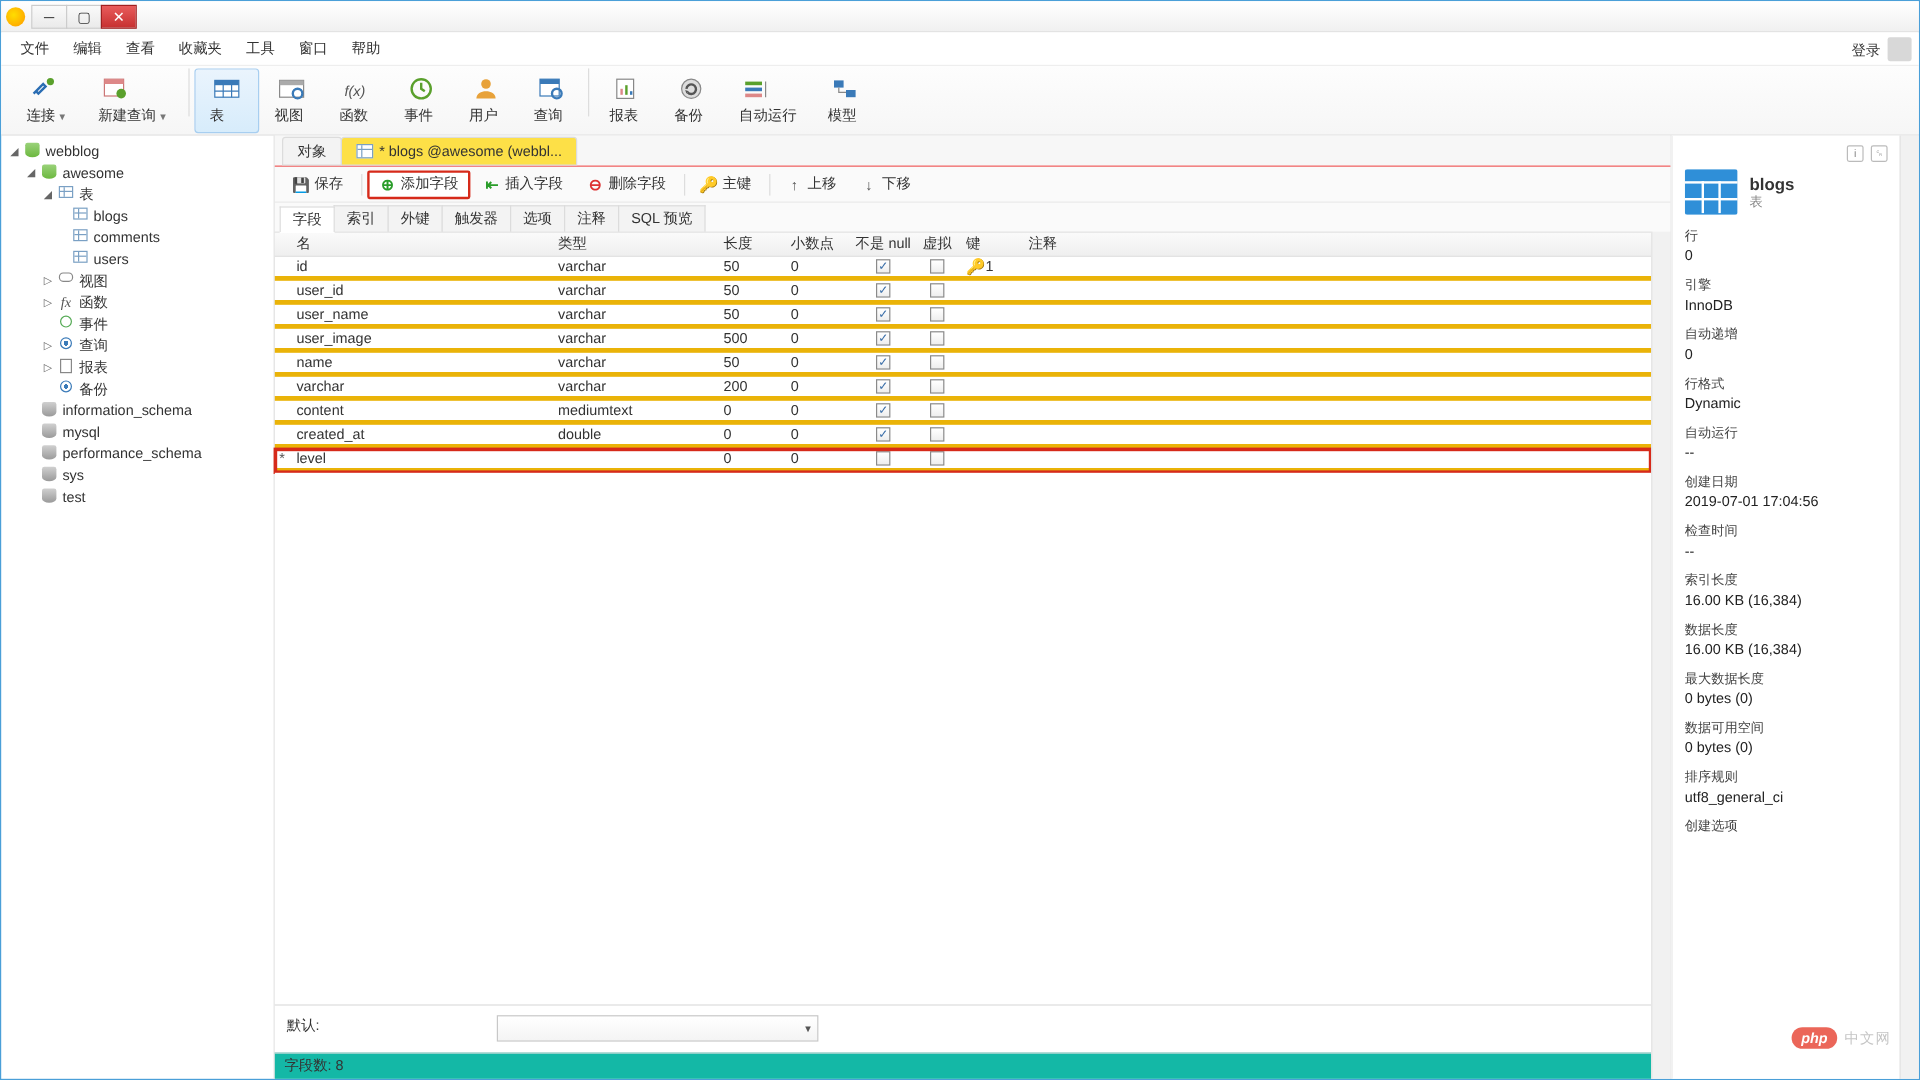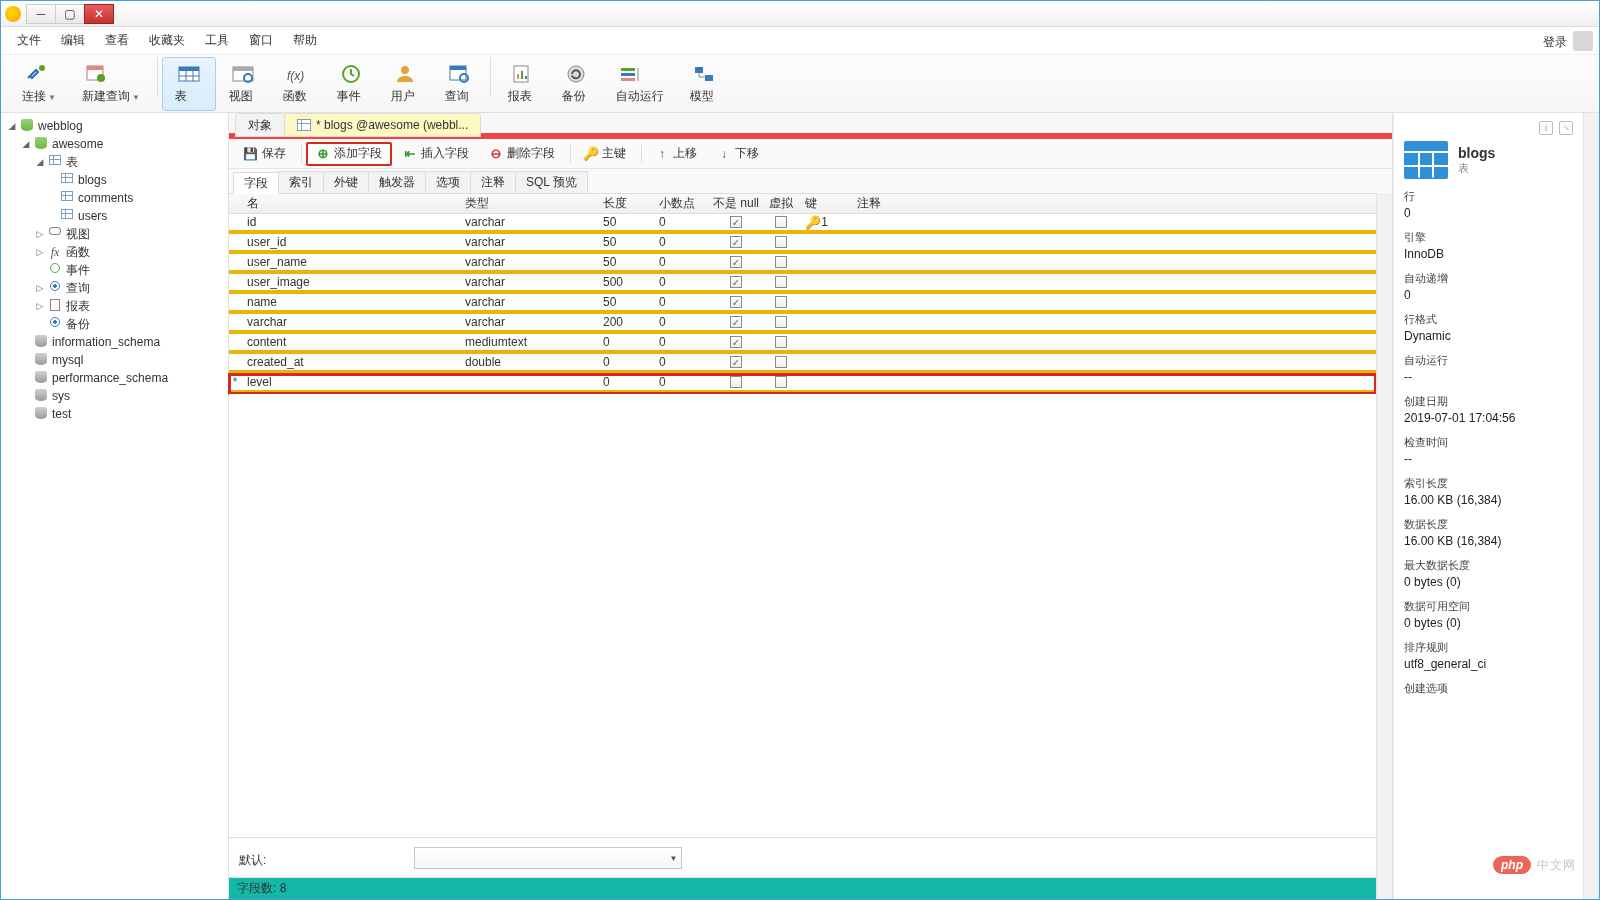--- a/index.html
+++ b/index.html
@@ -30,22 +30,22 @@
 .db-cyl{width:12px;height:12px;background:linear-gradient(#9ad27a,#6cb83f);border-radius:2px 2px 50% 50%/2px 2px 30% 30%}
 .db-grey{width:12px;height:12px;background:linear-gradient(#d0d0d0,#9a9a9a);border-radius:2px 2px 50% 50%/2px 2px 30% 30%}
 .tbl-ic{width:12px;height:10px;background:#fff;border:1px solid #7aa0c4;background-image:linear-gradient(#7aa0c4,#7aa0c4),linear-gradient(#7aa0c4,#7aa0c4);background-size:100% 1px,1px 100%;background-position:0 3px,3px 0;background-repeat:no-repeat}
 .eye-ic{width:12px;height:8px;border:1px solid #888;border-radius:60%/100%}
 .fx-ic{font-style:italic;font-family:serif;color:#555}
 .clock-ic{width:10px;height:10px;border:1px solid #5a5;border-radius:50%}
 .gear-ic{width:10px;height:10px;border:1px solid #3a7ab8;border-radius:50%;background:radial-gradient(circle,#3a7ab8 2px,transparent 2px)}
 .doc-ic{width:10px;height:12px;border:1px solid #888;background:#fff}
 .content{flex:1;display:flex;min-height:0}
 .main{flex:1;display:flex;flex-direction:column;border-right:1px solid #e0e0e0;min-width:0}
-.doctabs{height:26px;display:flex;align-items:flex-start;background:#f7f7f7;border-bottom:6px solid #ef4444;padding-left:6px}
-.doctab{height:24px;display:flex;align-items:center;padding:0 12px;border:1px solid #dcdcdc;background:#fef9c3;margin-right:-1px;max-width:200px;overflow:hidden;white-space:nowrap;border-top-left-radius:3px;border-top-right-radius:3px}
+.doctabs{height:26px;display:flex;align-items:flex-end;background:#f7f7f7;border-bottom:1px solid #ef4444;padding-left:6px}
+.doctab{height:24px;display:flex;align-items:center;padding:0 12px;border:1px solid #dcdcdc;background:#fde047;margin-right:-1px;max-width:200px;overflow:hidden;white-space:nowrap;border-top-left-radius:3px;border-top-right-radius:3px}
 .doctab.inactive{background:#f3f3f3}
 .doctab .dicon{width:14px;height:12px;margin-right:5px}
 .actionbar{height:30px;display:flex;align-items:center;padding:0 6px;background:#fafafa;border-bottom:1px solid #e6e6e6}
 .abtn{display:flex;align-items:center;height:24px;padding:0 8px;margin-right:2px;border:1px solid transparent;border-radius:2px}
 .abtn.hl{border:2px solid #d62a1a;background:#fff}
 .abtn .aicon{width:14px;height:14px;margin-right:4px;display:inline-flex;align-items:center;justify-content:center}
 .sep{width:1px;height:18px;background:#ddd;margin:0 4px}
 .plus{color:#2a9d2a;font-weight:bold;font-size:13px}
 .minus{color:#d33;font-weight:bold;font-size:13px}
 .key-ic{color:#e2a100;font-size:13px}
@@ -62,21 +62,21 @@
 .c-type{width:138px}
 .c-len{width:56px}
 .c-dec{width:56px}
 .c-nn{width:54px;justify-content:center}
 .c-virt{width:36px;justify-content:center}
 .c-key{width:52px}
 .c-comment{flex:1}
 .chk{width:12px;height:12px;border:1px solid #8a8a8a;background:linear-gradient(#fff,#eee);display:inline-flex;align-items:center;justify-content:center;font-size:10px;color:#3a6ea8}
 .grow.hlrow{outline:3px solid #d62a1a;outline-offset:-2px}
 .grid-rest{flex:1;background:#fff}
-.bottompanel{border-top:1px solid #dcdcdc;padding:8px 10px;display:flex;align-items:flex-end;height:40px;background:#fff}
+.bottompanel{border-top:1px solid #dcdcdc;padding:8px 10px;display:flex;align-items:flex-start;height:40px;background:#fff}
 .combo{width:268px;height:22px;border:1px solid #c8c8c8;background:linear-gradient(#fff,#f4f4f4);display:flex;align-items:center;justify-content:flex-end;padding-right:4px;margin-left:148px}
 .combo .cd{font-size:8px;color:#555}
 .statusbar{height:22px;border-top:1px solid #e0e0e0;display:flex;align-items:center;padding:0 8px;background:#14b8a6}
 .right-info{width:190px;background:#fff;padding:8px 10px;overflow:auto;border-left:1px solid #eee}
 .ri-head{display:flex;justify-content:flex-end;gap:6px;margin-bottom:6px}
 .ri-ico{width:14px;height:14px;border:1px solid #bbb;border-radius:2px;font-size:9px;display:flex;align-items:center;justify-content:center;color:#888}
 .ri-title{display:flex;align-items:center;margin-bottom:10px}
 .ri-tbl-ic{width:44px;height:38px;background:#2f8fd8;border-radius:2px;margin-right:10px;background-image:linear-gradient(#fff,#fff),linear-gradient(#fff,#fff),linear-gradient(#fff,#fff),linear-gradient(#fff,#fff);background-size:100% 2px,100% 2px,2px 70%,2px 70%;background-position:0 10px,0 24px,14px 10px,28px 10px;background-repeat:no-repeat}
 .ri-name{font-size:14px;font-weight:600}
 .ri-sub{font-size:11px;color:#888}

